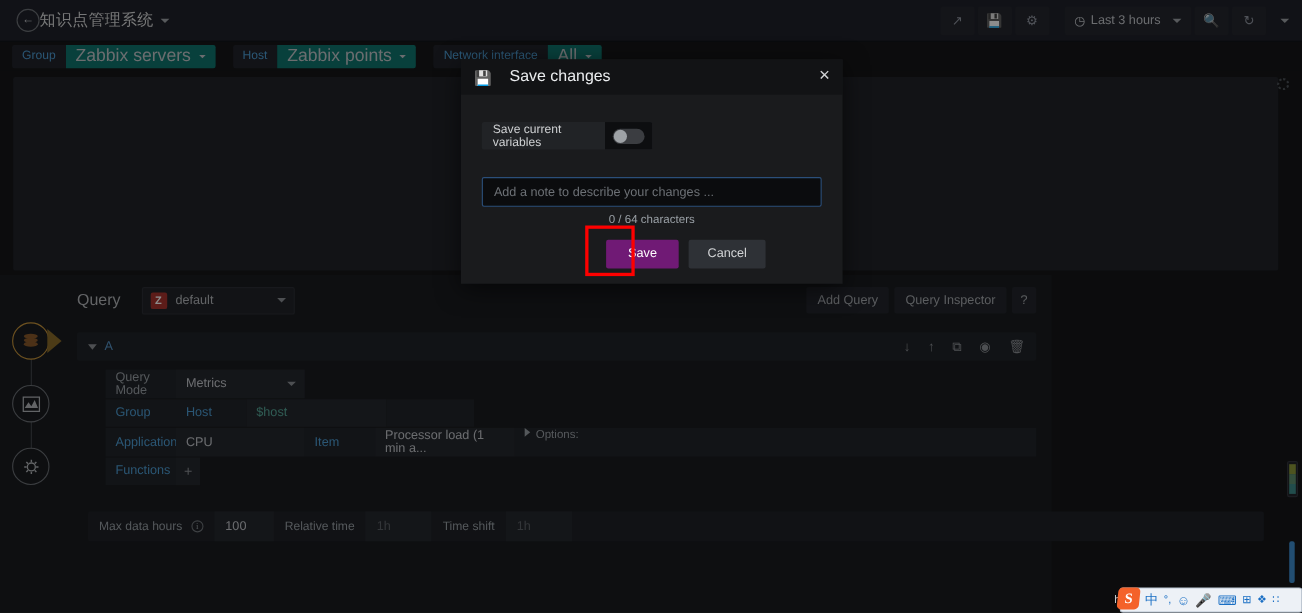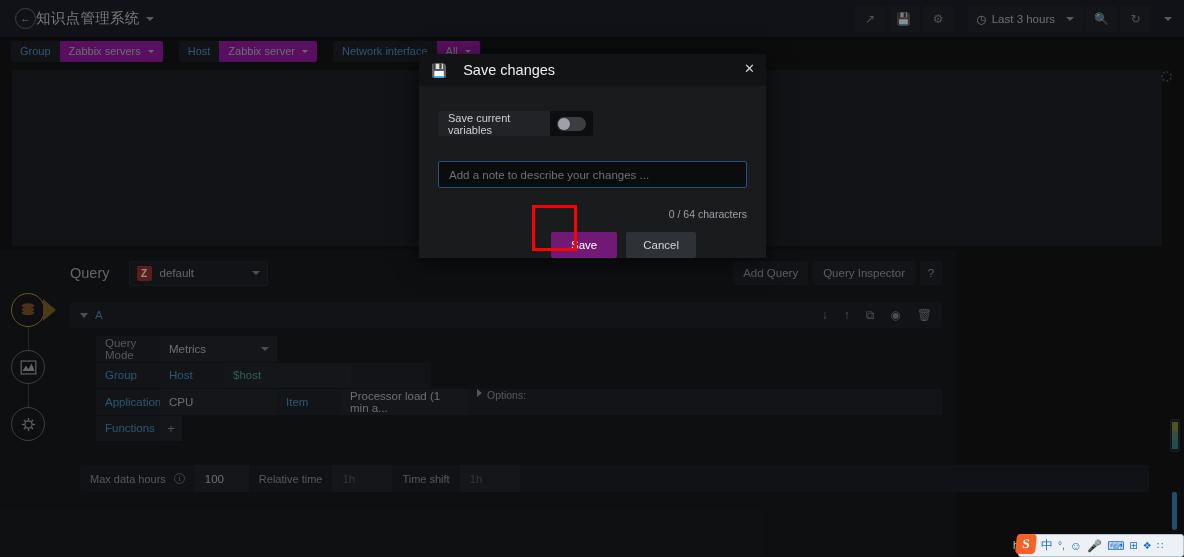--- a/index.html
+++ b/index.html
@@ -53,22 +53,22 @@
     position: absolute; top: 38px; left: 0; width: 1184px; height: 26px;
     display: flex; align-items: center; padding-left: 11px; gap: 0;
     background: #161719;
   }
   .var-group { display: flex; align-items: center; margin-right: 16px; }
   .var-label {
     color: #4d9dd4; font-size: 11px; padding: 0 9px; height: 21px;
     display: flex; align-items: center; background: #22242b; border-radius: 2px 0 0 2px;
   }
   .var-value {
-    color: #c3c6cb; font-size: 11px; padding: 0 9px; height: 21px;
-    display: flex; align-items: center; gap: 6px; background: #a21caf;
+    color: #c3c6cb; font-size: 16px; padding: 0 9px; height: 21px;
+    display: flex; align-items: center; gap: 6px; background: #0f766e;
     border-radius: 0 2px 2px 0; cursor: pointer;
   }
   .var-value .caret-sm { margin-left: 1px; border-top-color: #c3c6cb;
     border-left-width: 3px; border-right-width: 3px; border-top-width: 3px; }
 
   
   .preview {
     position: absolute; top: 70px; left: 12px; width: 1150px; height: 176px;
     background: #212429; border-radius: 2px;
   }
@@ -205,22 +205,22 @@
   .toggle-track { width: 29px; height: 14px; background: #3b3d41; border-radius: 7px;
     position: relative; }
   .toggle-knob { position: absolute; left: 1px; top: 1px; width: 12px; height: 12px;
     border-radius: 50%; background: #9ea2a6; }
   .note-input {
     margin-top: 25px; width: 309px; height: 27px; background: #0b0c0e;
     border: 1px solid #2b4f7a; border-radius: 2px; color: #6d7176; font-size: 11.5px;
     padding: 0 10px; outline: none; font-family: inherit;
   }
   .note-input::placeholder { color: #6d7176; }
-  .charcount { text-align: right; width: 309px; color: #9aa0a6; font-size: 10.5px;
-    margin-top: 20px; }
+  .charcount { text-align: center; width: 309px; color: #9aa0a6; font-size: 10.5px;
+    margin-top: 6px; }
   .modal-actions { display: flex; align-items: center; gap: 9px; margin-top: 12px;
     padding-left: 113px; }
   .btn-save {
     background: #701a75; color: #fff; font-size: 11.5px; height: 26px; padding: 0 20px;
     border: none; border-radius: 2px; cursor: pointer; font-family: inherit;
   }
   .btn-cancel {
     background: #2e3136; color: #d2d4d6; font-size: 11.5px; height: 26px; padding: 0 17px;
     border: none; border-radius: 2px; cursor: pointer; font-family: inherit;
   }
@@ -292,21 +292,21 @@
     <div class="var-group">
       <div class="var-label">Group</div>
       <div class="var-value">
         <span>Zabbix servers</span>
         <span class="caret-sm"></span>
       </div>
     </div>
     <div class="var-group">
       <div class="var-label">Host</div>
       <div class="var-value">
-        <span>Zabbix server</span>
+        <span>Zabbix points</span>
         <span class="caret-sm"></span>
       </div>
     </div>
     <div class="var-group">
       <div class="var-label">Network interface</div>
       <div class="var-value">
         <span>All</span>
         <span class="caret-sm"></span>
       </div>
     </div>

